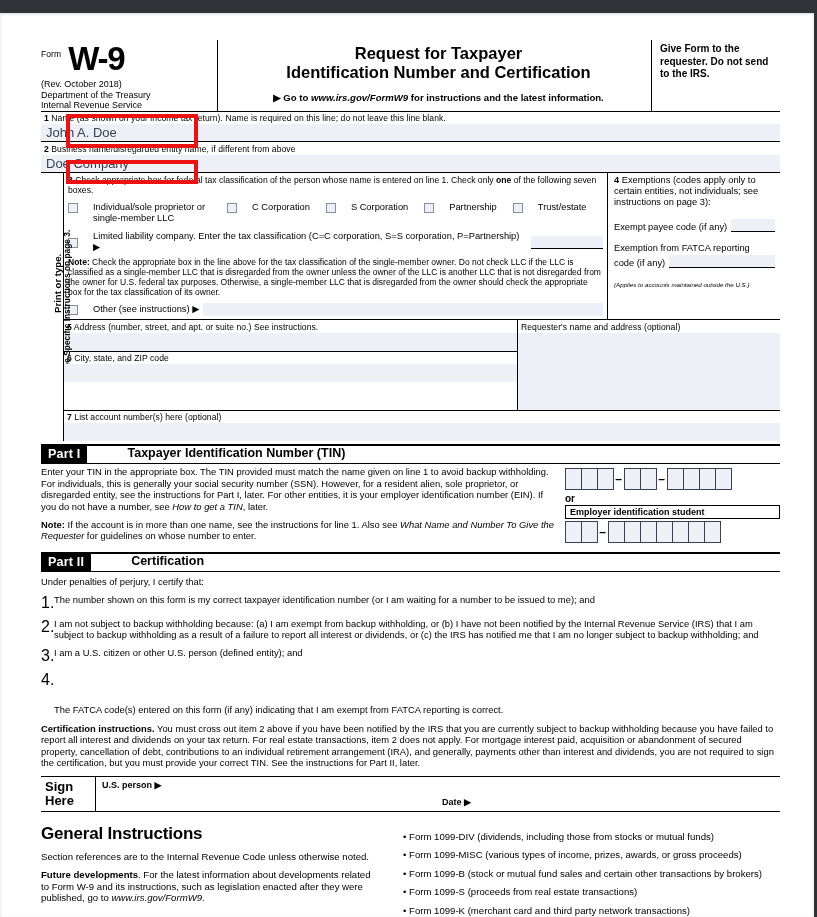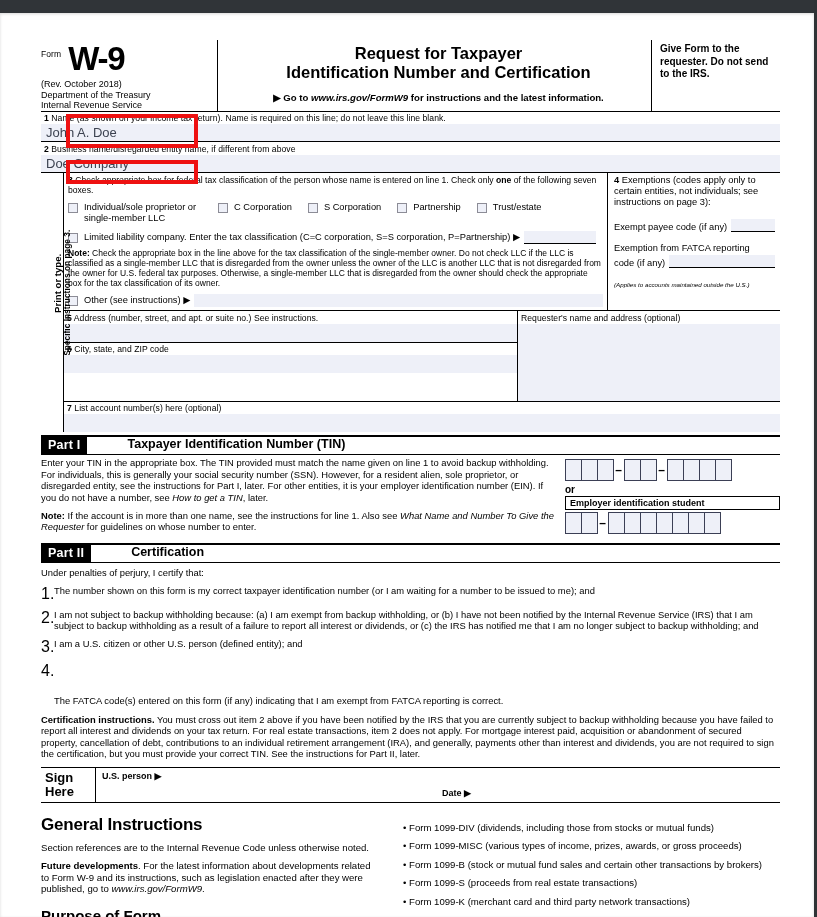--- a/index.html
+++ b/index.html
@@ -76,21 +76,21 @@
   .split3 { display: flex; }
   .col3 { flex: 1; border-right: 1.2px solid #000; padding: 2px 4px 3px 4px; }
   .col4 { width: 172px; padding: 2px 5px 2px 6px; }
 
   .l3txt { font-size: 8.6px; line-height: 10.2px; }
   .cbrow { display: flex; align-items: flex-start; margin-top: 7px; }
   .cb {
     width: 10px; height: 10px; border: 1px solid #8c8c96; background: #eef0f8;
     flex: 0 0 10px; margin-top: 1px;
   }
-  .cbl { font-size: 9.3px; line-height: 11px; margin-left: 6px; }
+  .cbl { font-size: 9.3px; line-height: 11px; margin-left: 15px; }
   .note { font-size: 8.5px; line-height: 9.8px; margin-top: 5px; }
   .note b { font-weight: bold; }
   .llcline { display: flex; align-items: center; margin-top: 7px; }
   .llc-blank { width: 72px; height: 13px; background: #eef0f8; border-bottom: 1px solid #000; margin-left: 4px; }
   .otherline { display: flex; align-items: center; margin-top: 6px; }
   .other-blank { flex: 1; height: 13px; background: #eef0f8; margin-left: 4px; }
 
   .l4txt { font-size: 9.3px; line-height: 11px; }
   .exline { margin-top: 11px; font-size: 9.3px; display: flex; align-items: flex-end; }
   .ex-blank { flex: 1; height: 13px; background: #eef0f8; border-bottom: 1px solid #000; margin-left: 4px; }

